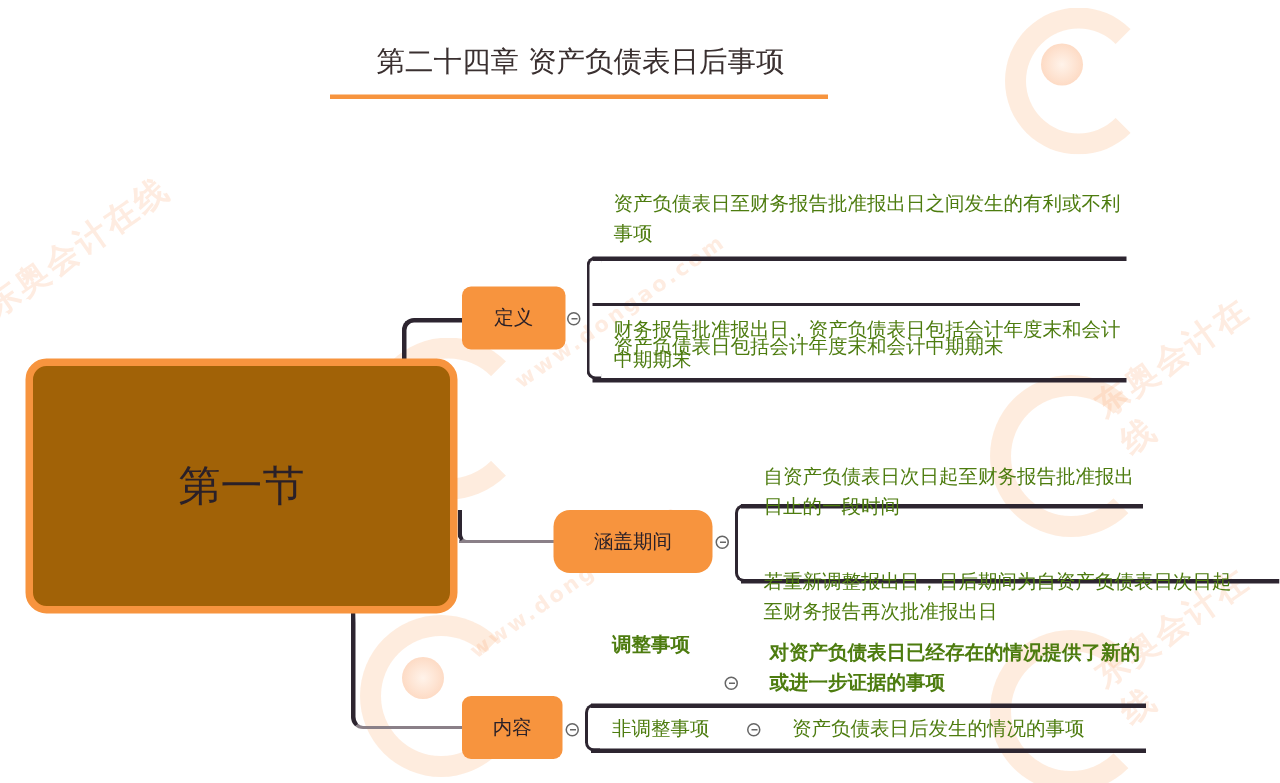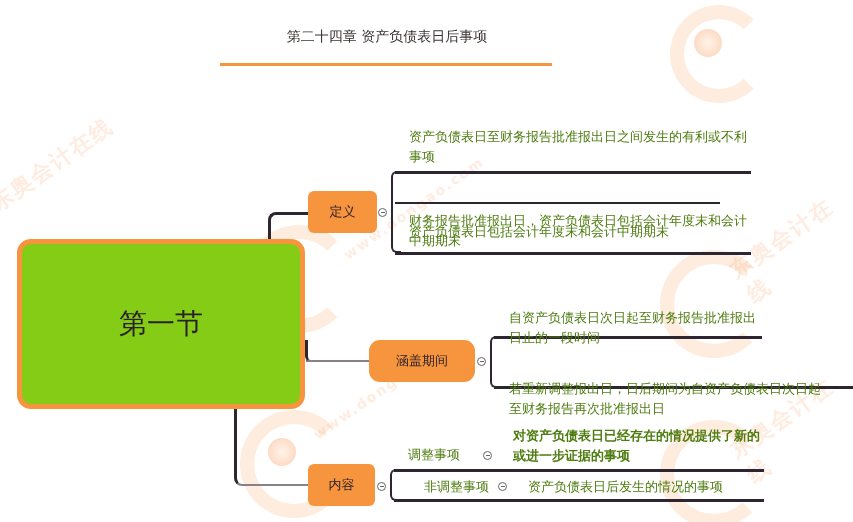--- a/index.html
+++ b/index.html
@@ -1,23 +1,23 @@
 <!DOCTYPE html>
 <html><head>
 <meta charset="utf-8">
 <style>
   html,body{margin:0;padding:0;}
   body{width:853px;height:522px;background:#ffffff;position:relative;overflow:hidden;font-family:"DejaVu Sans","Liberation Sans",sans-serif;color:#3a3a3a;}
   .wm{position:absolute;border-radius:50%;pointer-events:none;}
   .wm-ring{border:14px solid rgba(252,200,160,0.35);border-right-color:transparent;}
   .wm-dot{background:radial-gradient(circle,#fff3ea 0%,rgba(252,190,150,0.55) 70%);}
   .wm-text{position:absolute;color:rgba(252,170,120,0.22);font-size:22px;font-weight:bold;transform:rotate(-35deg);pointer-events:none;letter-spacing:2px;}
-  .title{position:absolute;left:222px;top:28px;width:330px;text-align:center;font-size:14px;color:#3a3030;}
+  .title{position:absolute;left:222px;top:28px;width:330px;text-align:center;font-size:19px;color:#3a3030;}
   .title-line{position:absolute;left:220px;top:63px;width:332px;height:3px;background:#f7943e;}
-  .root{position:absolute;left:17px;top:239px;width:288px;height:170px;box-sizing:border-box;border:5px solid #f7943e;border-radius:14px;background:#84cc16;display:flex;flex-direction:column;align-items:center;justify-content:center;font-size:28px;line-height:42px;color:#2a2028;}
+  .root{position:absolute;left:17px;top:239px;width:288px;height:170px;box-sizing:border-box;border:5px solid #f7943e;border-radius:14px;background:#a16207;display:flex;flex-direction:column;align-items:center;justify-content:center;font-size:28px;line-height:42px;color:#2a2028;}
   .branch{position:absolute;background:#f7943e;border-radius:6px;color:#2a2028;font-size:13px;display:flex;align-items:center;justify-content:center;}
   .collapse{position:absolute;width:9px;height:9px;border:1.5px solid #666;border-radius:50%;background:#fff;box-sizing:border-box;}
   .collapse::after{content:"";position:absolute;left:1.5px;right:1.5px;top:2.5px;height:1px;background:#666;}
   .leaf{position:absolute;font-size:13px;line-height:20px;color:#4d7c0f;}
   .line{position:absolute;background:#2d2530;}
   .bracket{position:absolute;border:2.5px solid #2d2530;border-right:none;border-radius:6px 0 0 6px;box-sizing:border-box;}
   .conn{position:absolute;border-left:3px solid #2d2530;box-sizing:border-box;}
 </style>
 </head>
 <body>
@@ -65,19 +65,19 @@
 <div class="line" style="left:494px;top:386px;width:359px;height:2.5px;"></div>
 <div class="leaf" style="left:509px;top:308px;width:255px;font-family:Liberation Serif, serif;">自资产负债表日次日起至财务报告批准报出日止的一段时间</div>
 <div class="leaf" style="left:509px;top:344px;width:320px;margin-top:35px;">若重新调整报出日，日后期间为自资产负债表日次日起至财务报告再次批准报出日</div>
 
 <div class="branch" style="left:308px;top:464px;width:67px;height:42px;">内容</div>
 <div class="collapse" style="left:377px;top:482px;"></div>
 <div class="bracket" style="left:390px;top:469px;width:10px;height:32px;"></div>
 <div class="line" style="left:394px;top:469px;width:370px;height:2.5px;"></div>
 <div class="line" style="left:394px;top:499px;width:370px;height:2.5px;"></div>
 
-<div class="leaf" style="left:408px;top:445px;">调整事项</div>
+<div class="leaf" style="left:408px;top:421px;font-weight:bold;">调整事项</div>
 <div class="collapse" style="left:483px;top:451px;"></div>
 <div class="leaf" style="left:513px;top:426px;width:250px;font-weight:bold;">对资产负债表日已经存在的情况提供了新的或进一步证据的事项</div>
 
-<div class="leaf" style="left:424px;top:477px;">非调整事项</div>
+<div class="leaf" style="left:408px;top:477px;">非调整事项</div>
 <div class="collapse" style="left:498px;top:482px;"></div>
 <div class="leaf" style="left:528px;top:477px;width:240px;">资产负债表日后发生的情况的事项</div>
 
 </body></html>

